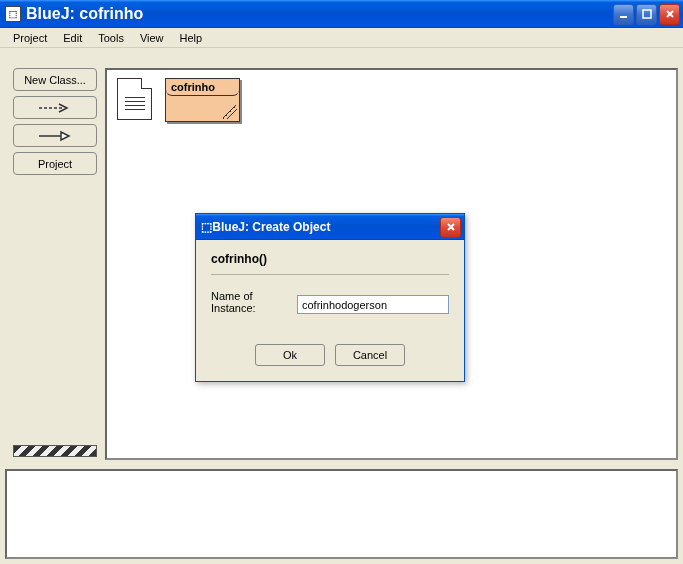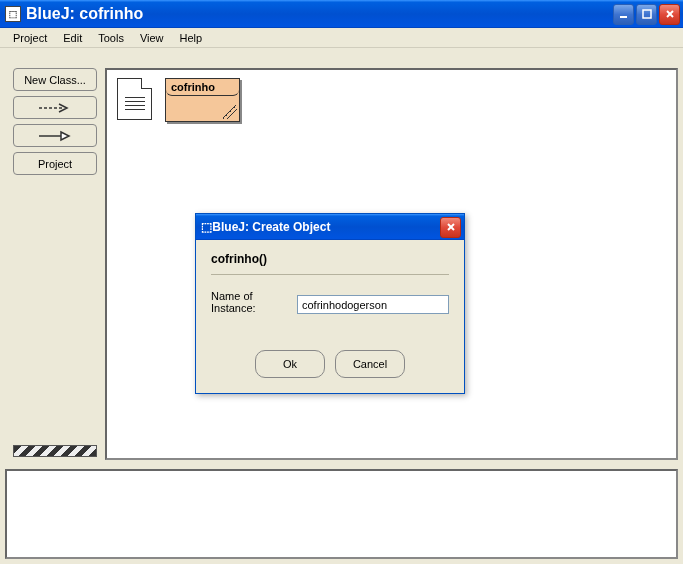--- a/index.html
+++ b/index.html
@@ -200,30 +200,29 @@
   height: 19px;
 }
 .dialog-buttons {
   display: flex;
   justify-content: center;
   gap: 10px;
   margin-top: 30px;
 }
 .dlg-btn {
   width: 70px;
-  height: 28px;
+  height: 22px;
   background: #ece9d8;
   border: 1px solid #888;
-  border-radius: 10px;
+  border-radius: 3px;
   font-size: 11px;
   display: flex;
   align-items: center;
   justify-content: center;
   cursor: default;
-  margin-top: 6px;
 }
 </style>
 </head>
 <body>
 
 <div class="titlebar">
   <div class="app-icon">⬚</div>
   <div class="title-text">BlueJ:  cofrinho</div>
   <div class="win-controls">
     <div class="win-btn">

